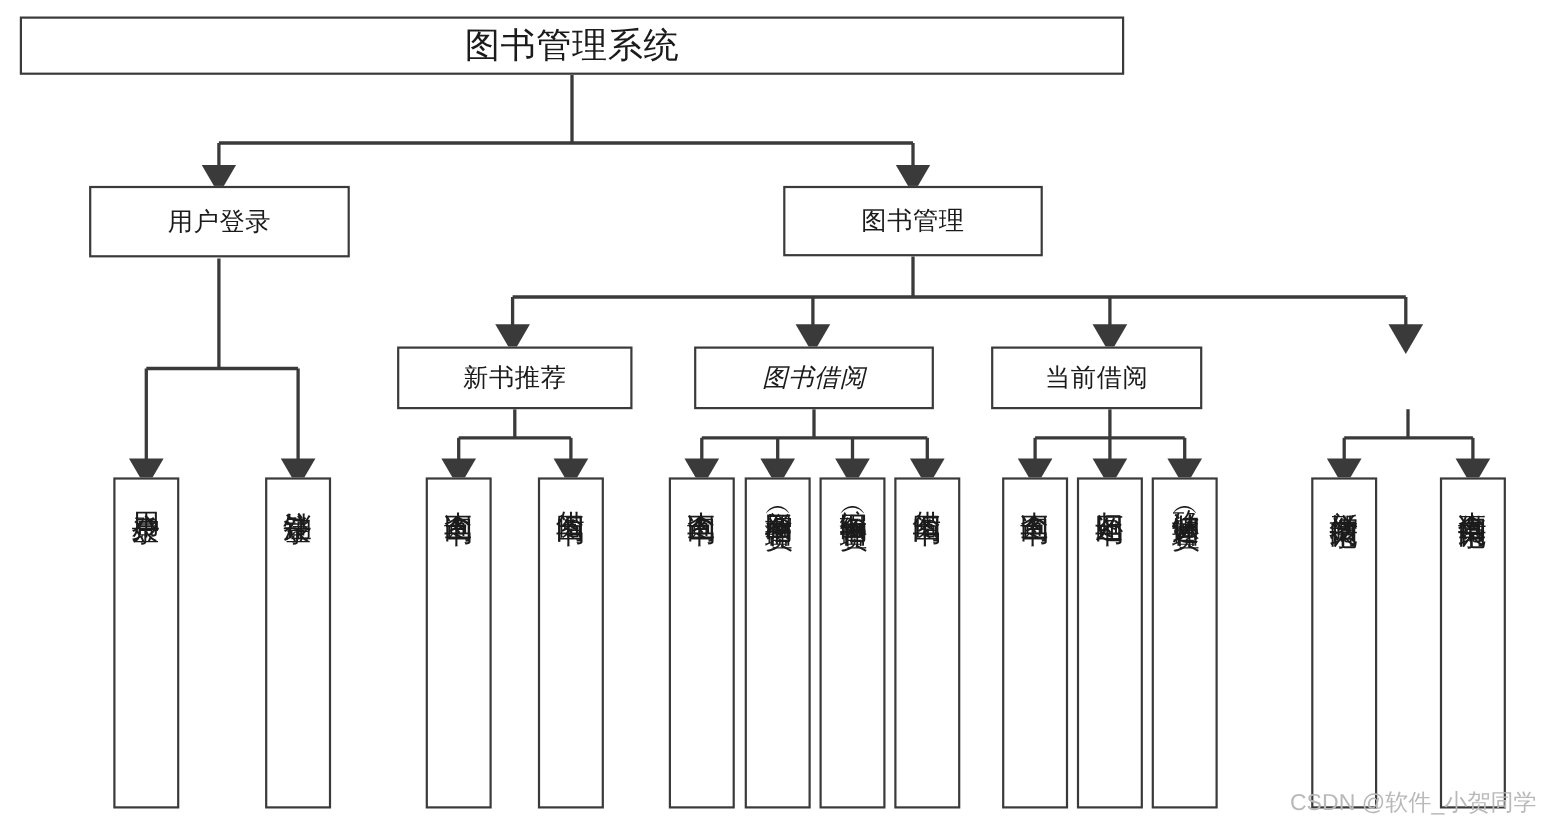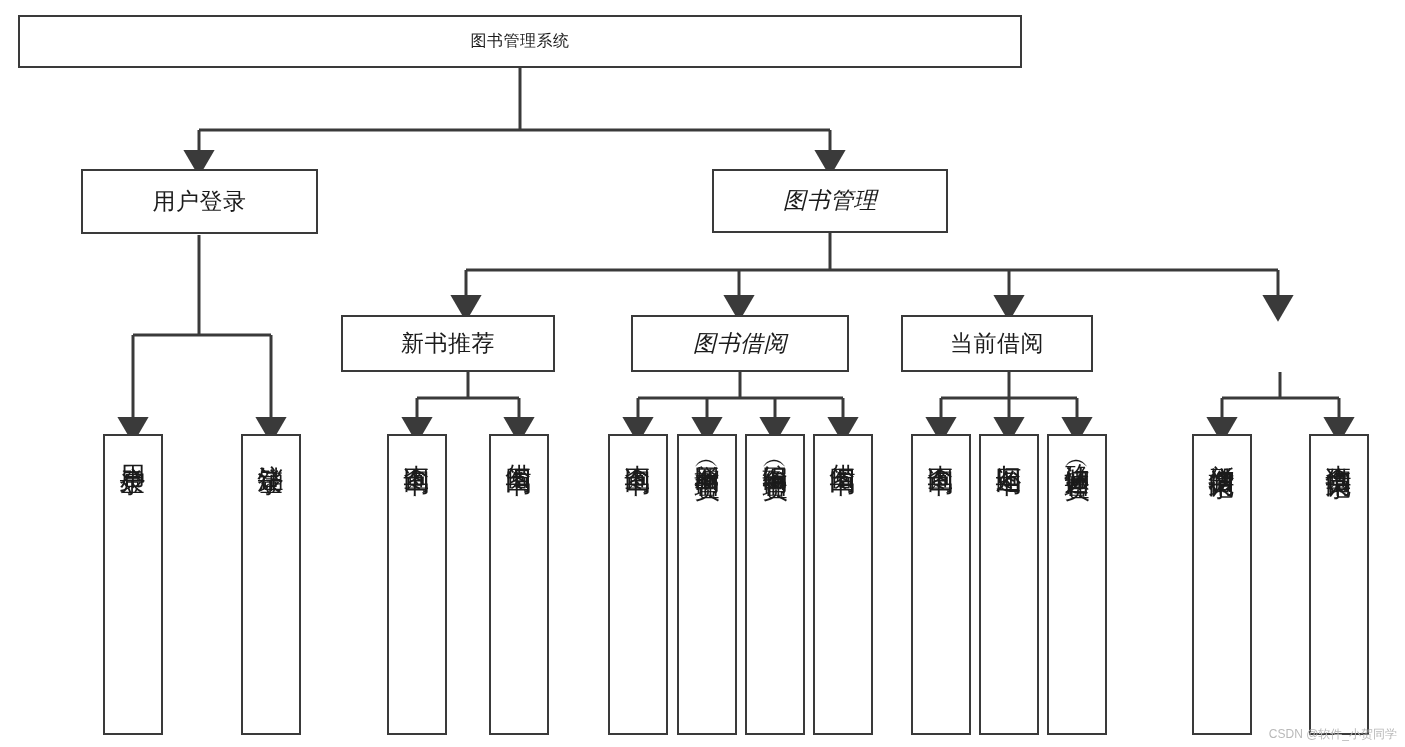--- a/index.html
+++ b/index.html
@@ -42,21 +42,21 @@
     line-height: 1.18;
     letter-spacing: 0.5px;
     white-space: nowrap;
   }
   
   .node.h .label {
     font-size: 23px;
     writing-mode: horizontal-tb;
   }
   .node.root .label {
-    font-size: 16px;
+    font-size: 32px;
   }
   
   .node.v {
     align-items: flex-start;
     padding-top: 8px;
   }
   .node.v .label {
     writing-mode: vertical-rl;
     text-orientation: upright;
     font-size: 26px;
@@ -64,21 +64,21 @@
     letter-spacing: 2px;
     white-space: nowrap;
   }
   .node.v.tall .label {
     font-size: 25px;
   }
   .watermark {
     position: absolute;
     right: 8px;
     bottom: 4px;
-    font-size: 12px;
+    font-size: 21px;
     color: #b9b9b9;
     z-index: 5;
     white-space: nowrap;
     font-family: "Liberation Sans", "DejaVu Sans", sans-serif;
   }
 </style>
 </head>
 <body>
 
 <div id="diagram">
@@ -133,25 +133,25 @@
     </g>
   </svg>
 
   <div class="node h root" style="left:18px; top:15px; width:1004px; height:53px;">
     <span class="label">图书管理系统</span>
   </div>
 
   <div class="node h" style="left:81px; top:169px; width:237px; height:65px;">
     <span class="label">用户登录</span>
   </div>
-  <div class="node h" style="left:712px; top:169px; width:236px; height:64px;font-style:italic;">
+  <div class="node h" style="left:712px; top:169px; width:236px; height:64px;">
     <span class="label">图书管理</span>
   </div>
 
-  <div class="node h" style="left:341px; top:315px; width:214px; height:57px;">
+  <div class="node h" style="left:361px; top:315px; width:214px; height:57px;">
     <span class="label">新书推荐</span>
   </div>
   <div class="node h" style="left:631px; top:315px; width:218px; height:57px;font-style:italic;">
     <span class="label">图书借阅</span>
   </div>
   <div class="node h" style="left:901px; top:315px; width:192px; height:57px;">
     <span class="label">当前借阅</span>
   </div>
 
   <div class="node v" style="left:103px; top:434px; width:60px; height:301px;">

